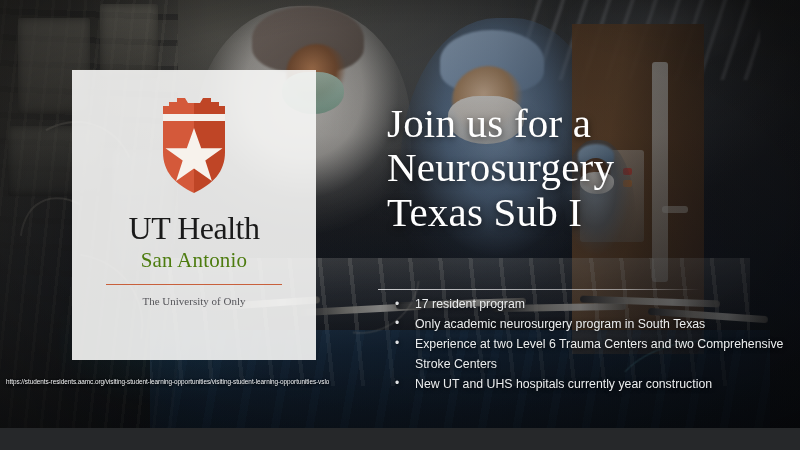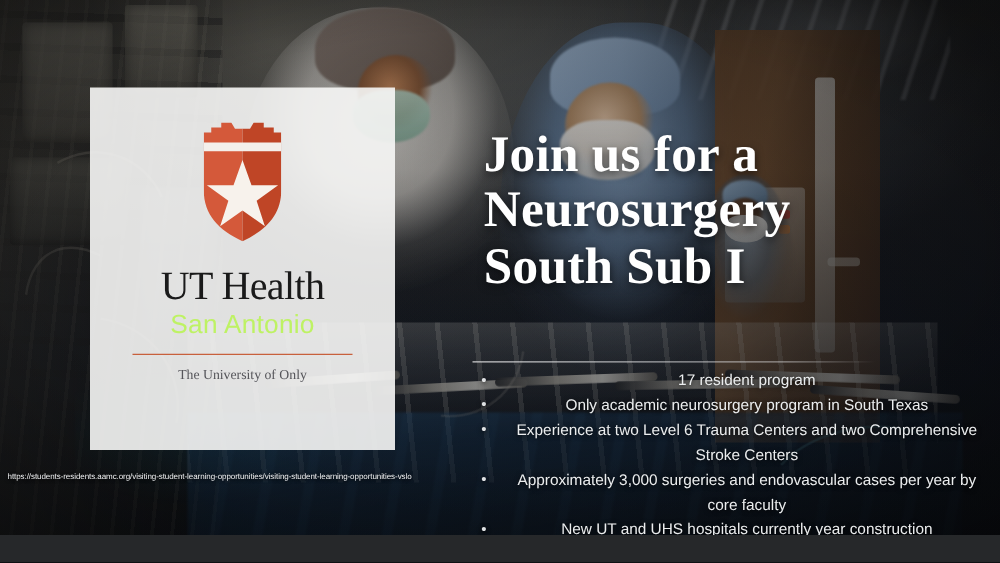--- a/index.html
+++ b/index.html
@@ -173,50 +173,48 @@
   }
 
   .shield-wrap{ width:74px; height:100px; position:relative; }
   .logo-word{
     margin-top:16px;
     font-family:"Liberation Serif", serif;
     font-size:32px; line-height:1; color:#1a1a1a; letter-spacing:-.5px;
   }
   .logo-sub{
     margin-top:4px;
-    font-family:Liberation Sans, sans-serif;
-    font-size:21px; color:#bef264; letter-spacing:.2px;
+    font-family:Liberation Serif, serif;
+    font-size:21px; color:#4d7c0f; letter-spacing:.2px;
   }
   .logo-rule{
     width:176px; height:1px; background:#c8603c; margin:11px 0 9px 0;
   }
   .logo-tag{
     font-family:"Liberation Serif", serif;
     font-size:11px; line-height:1.45; color:#55555a; text-align:center;
   }
 
   
   .title{
     position:absolute; left:387px; top:101px; width:400px;
     font-family:"Liberation Serif", serif;
     font-size:41px; line-height:1.08; color:#ffffff;
     text-shadow:0 2px 7px rgba(0,0,0,.62);
     letter-spacing:.2px;
-    font-weight:bold;
   }
 
   .divider{
     position:absolute; left:378px; top:289px; width:322px; height:1px;
     background:linear-gradient(90deg, rgba(226,226,228,.88), rgba(226,226,228,.55) 78%, rgba(226,226,228,0));
   }
 
   .bullets{
-    position:absolute; left:378px; top:295px; width:412px;
+    position:absolute; left:388px; top:295px; width:412px;
     list-style:none;
-    text-align:center;
   }
   .bullets li{
     position:relative;
     color:#ebedee;
     font-size:12.3px;
     line-height:1.62;
     padding-left:27px;
     text-shadow:0 1px 4px rgba(0,0,0,.80);
   }
   .bullets li::before{
@@ -319,29 +317,28 @@
     <div class="logo-sub">San Antonio</div>
     <div class="logo-rule"></div>
     <div class="logo-tag">
       <div>The University of Only</div>
     </div>
   </div>
 
   <div class="title">
     <div>Join us for a</div>
     <div>Neurosurgery</div>
-    <div>South Sub I</div>
+    <div>Texas Sub I</div>
   </div>
 
   <div class="divider"></div>
 
   <ul class="bullets">
     <li>17 resident program</li>
     <li>Only academic neurosurgery program in South Texas</li>
     <li>Experience at two Level 6 Trauma Centers and two Comprehensive Stroke Centers</li>
-    <li>Approximately 3,000 surgeries and endovascular cases per year by core faculty</li>
     <li>New UT and UHS hospitals currently year construction</li>
   </ul>
 
   <div class="url">https://students-residents.aamc.org/visiting-student-learning-opportunities/visiting-student-learning-opportunities-vslo</div>
 
   <div class="bottom-bar"></div>
 </div>
 
 </body></html>

